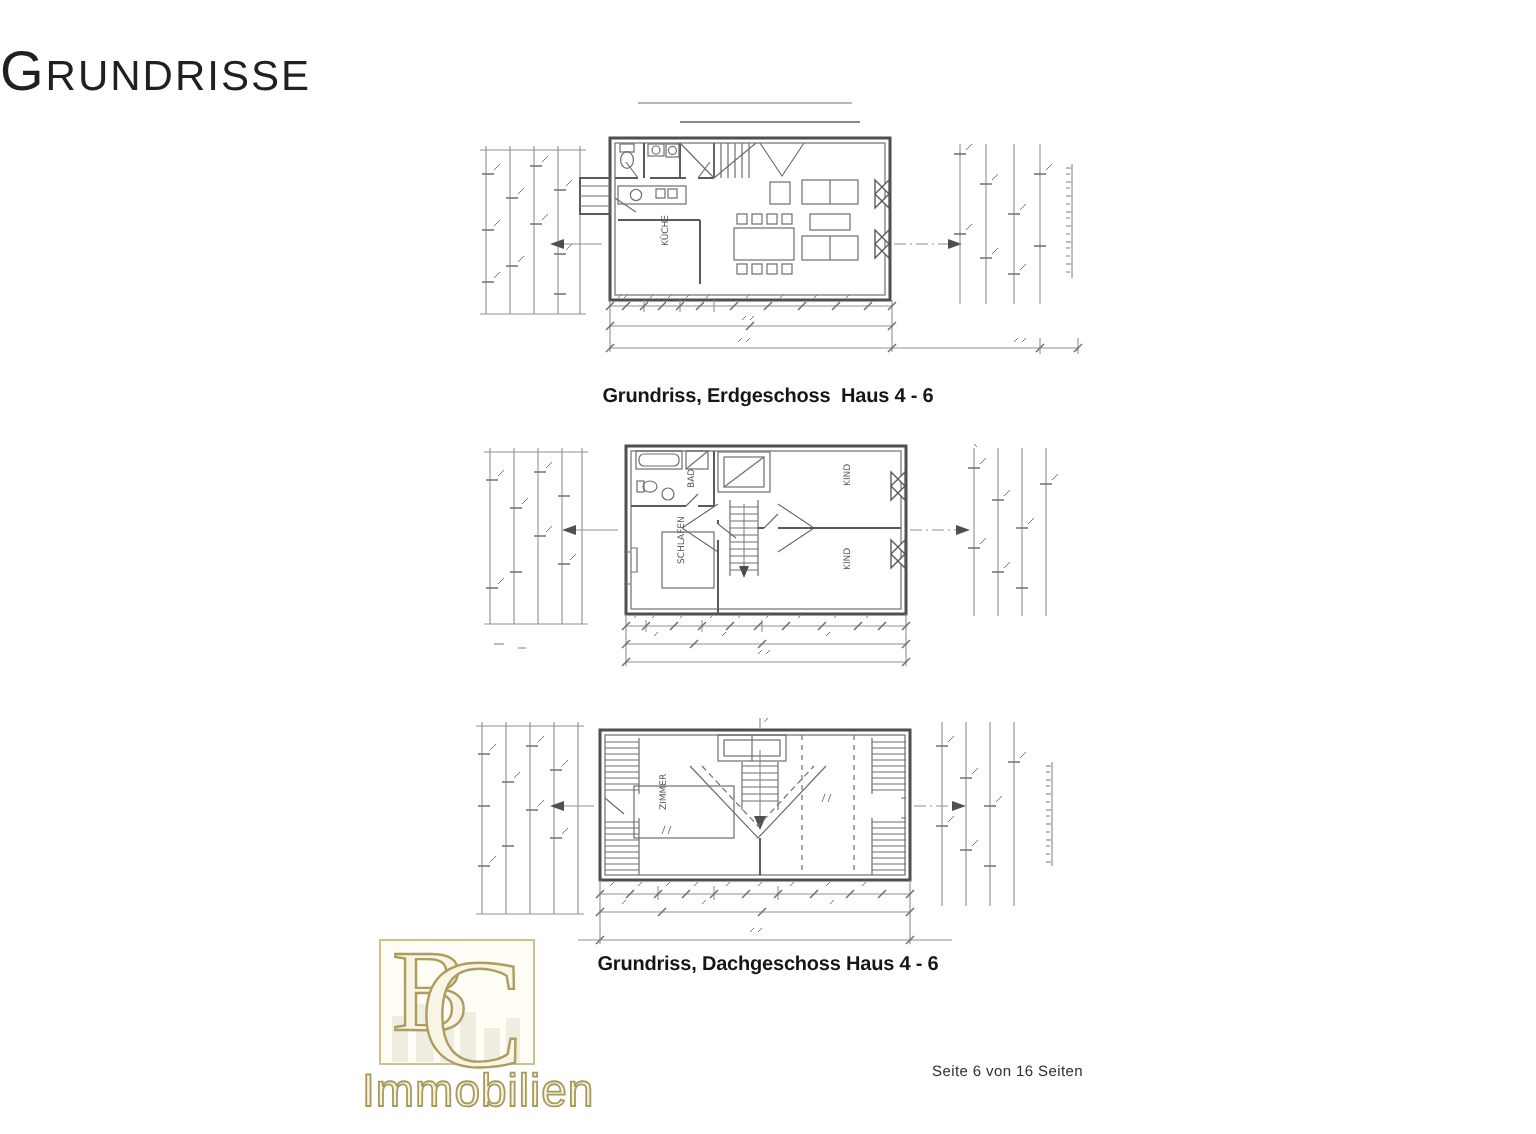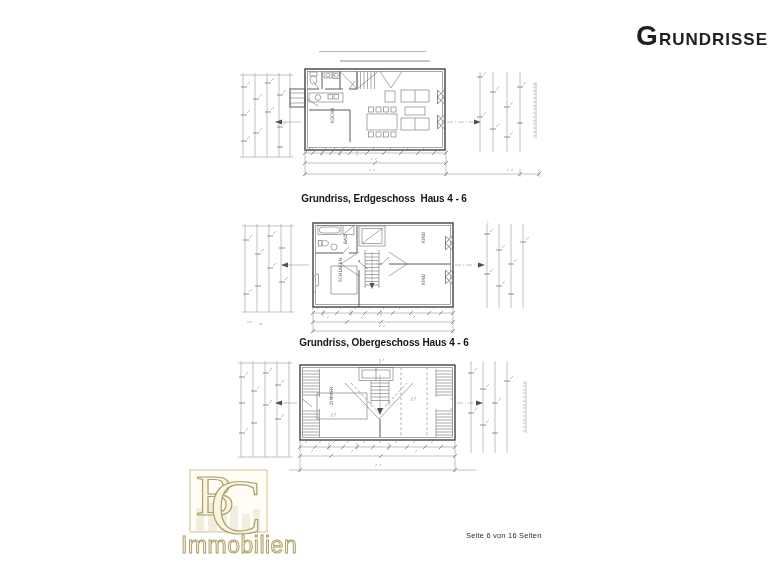--- a/index.html
+++ b/index.html
@@ -2,22 +2,22 @@
 <html><head>
 <meta charset="utf-8">
 <style>
   html,body{margin:0;padding:0;background:#e8e8e8;}
   .page{
     position:relative; width:768px; height:567px; background:#ffffff;
     overflow:hidden; font-family:"Liberation Sans", sans-serif;
   }
   .title{
     position:absolute; top:22px; left:0; width:100%; margin:0;
-    text-align:right; font-family:"Liberation Sans", sans-serif;
-    font-weight:700; font-size:17px; line-height:28px; letter-spacing:1px;
+    text-align:left; font-family:"Liberation Sans", sans-serif;
+    font-weight:400; font-size:21px; line-height:28px; letter-spacing:1px;
     color:#202020; text-transform:uppercase;
   }
   .title::first-letter{ font-size:28px; }
   .title-underline{
     position:absolute; top:51px; left:319px; width:107px; height:1px;
     background:#b5b5b5;
   }
   .caption{
     position:absolute; left:0; width:100%; text-align:center;
     font-size:10px; line-height:11px; font-weight:bold; color:#161616;
@@ -205,21 +205,20 @@
       <path class="sc" d="M96,106l2,-2M130,106l2,-2M182,106l2,-2"></path>
       <path class="tk" d="M80,121l4,-4M220,121l4,-4"></path>
       <path class="sc" d="M148,115l2,-2M152,115l2,-2"></path>
     </g>
     <g>
       <path class="dl" d="M256,12V96M268,12V96M280,12V96M292,12V96"></path>
       <path class="tk" d="M253,22h6M265,38h6M277,52h6M289,30h6M253,62h6M265,74h6M277,82h6"></path>
       <path class="sc" d="M259,20l3,-3M271,36l3,-3M283,50l3,-3M295,28l3,-3M259,60l3,-3M271,72l3,-3M256,10l1.5,1.5"></path>
     </g>
   </svg>
-  <div class="caption cap2">Grundriss, Obergeschoss Haus 4 - 6</div>
 
   <svg class="plan fp3" width="312" height="130" viewBox="0 0 312 130">
     <g>
       <path class="dl" d="M10,8V104M22,8V104M34,8V104M46,8V104M58,8V104"></path>
       <path class="dl" d="M7,10H61M7,104H61"></path>
       <path class="tk" d="M8,24h6M20,38h6M32,52h6M44,66h6M8,80h6M32,20h6M44,32h6M20,70h6M8,50h6"></path>
       <path class="sc" d="M14,22l3,-3M26,36l3,-3M38,50l3,-3M50,64l3,-3M14,78l3,-3M38,18l3,-3M50,30l3,-3"></path>
     </g>
     <g>
       <rect class="w" x="69" y="12" width="155" height="75"></rect>
@@ -270,20 +269,21 @@
     <g>
       <path class="dl" d="M240,8V100M252,8V100M264,8V100M276,8V100"></path>
       <path class="tk" d="M237,20h6M249,36h6M261,50h6M273,28h6M237,60h6M249,72h6M261,80h6"></path>
       <path class="sc" d="M243,18l3,-3M255,34l3,-3M267,48l3,-3M279,26l3,-3M243,58l3,-3M255,70l3,-3"></path>
     </g>
     <g>
       <path class="sc" d="M295,28V80"></path>
       <path class="sc" d="M292,30h2.5M292,33h2M292,37h2.5M292,40h2M292,44h2.5M292,48h2M292,52h2.5M292,55h2M292,59h2.5M292,63h2M292,67h2.5M292,70h2M292,74h2M292,78h2.5"></path>
     </g>
   </svg>
+  <div class="caption cap3">Grundriss, Dachgeschoss Haus 4 - 6</div>
 
   <svg class="logo" width="118" height="95" viewBox="0 0 118 95">
     <rect x="10" y="2" width="77" height="62" fill="#fffdf6" stroke="#cdc193" stroke-width="1"></rect>
     <path opacity="0.7" fill="#e9e6d8" d="M16,40h8v23h-8z M28,34h9v29h-9z M40,44h7v19h-7z M50,38h8v25h-8z M62,46h8v17h-8z M73,41h7v22h-7z"></path>
     <text x="16" y="47" font-family="Liberation Serif, serif" font-size="58" fill="#f9f5e6" stroke="#ad9e60" stroke-width="1.2">B</text>
     <text x="30" y="65" font-family="Liberation Serif, serif" font-size="78" fill="#f9f5e6" stroke="#ad9e60" stroke-width="1.2">C</text>
     <text x="1" y="85" font-family="Liberation Sans, sans-serif" font-size="23" letter-spacing="0.5" fill="#f7f3e3" stroke="#a89a5c" stroke-width="0.9">Immobilien</text>
   </svg>
 
   <div class="footer-page">Seite 6 von 16 Seiten</div>

